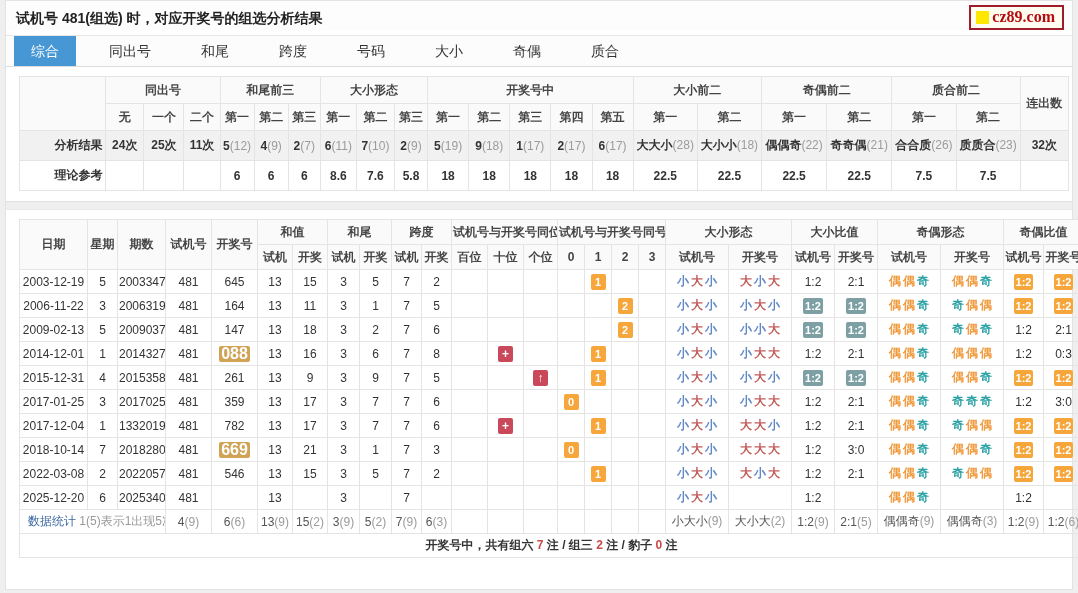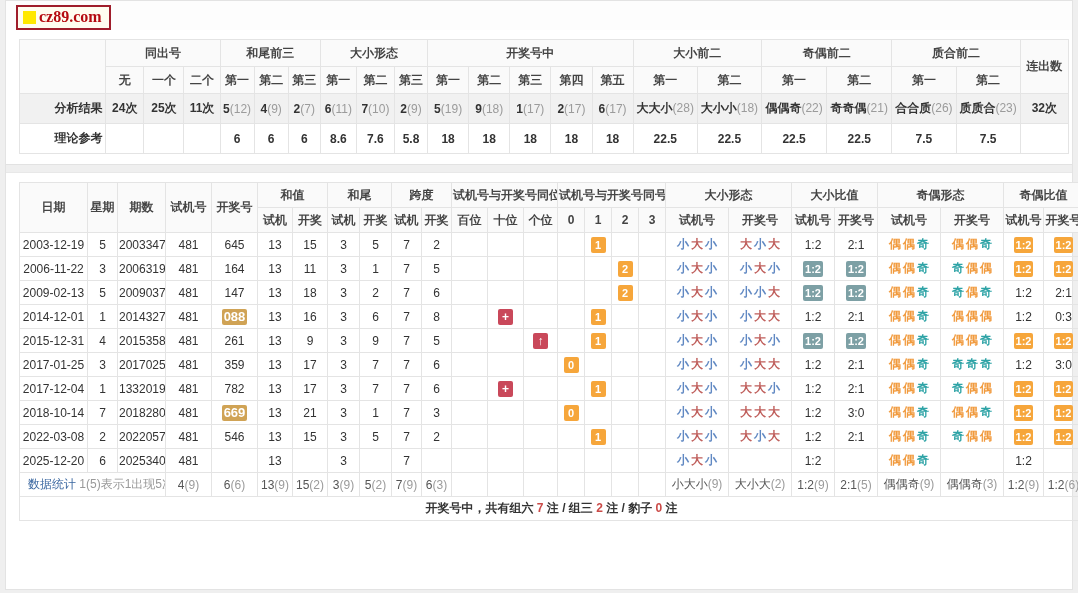--- a/index.html
+++ b/index.html
@@ -44,39 +44,50 @@
   #history-table td { height:24px; color:#333; }
   .r { color:#cb4a47; }
   .c-sm { color:#6189c3; font-weight:bold; margin:0 1px; }
   .c-lg { color:#c0605d; font-weight:bold; margin:0 1px; }
   .c-ev { color:#f19a3d; font-weight:bold; margin:0 1px; }
   .c-od { color:#2ea3a6; font-weight:bold; margin:0 1px; }
   .bo, .bt, .br, .bg2 { display:inline-block; color:#fff; font-weight:bold; border-radius:2px; font-size:11px; line-height:14px; }
   .bo { background:#f6a63b; min-width:15px; padding:1px 2px; }
   .bt { background:#7da0a5; min-width:15px; padding:1px 2px; }
   .br { background:#c9485a; min-width:15px; padding:1px 3px; font-size:12px; }
-  .bg2 { background:#d0a355; padding:1px 2px; font-size:13px; }
+  .bg2 { background:#d0a355; padding:1px 2px; font-size:16px; }
   .stats-cell { text-align:left; padding-left:8px; }
   .stats-label { color:#3a67a0; font-weight:normal; font-size:12px; }
   .stats-note { color:#999; font-size:12px; }
   #history-table .stats-row td { color:#555; }
   .footer-cell { font-weight:bold; color:#333; height:26px; }
 </style>
 </head>
 <body>
 
 <div class="page">
 
   <div class="top-bar">
+    <div class="page-title">试机号 481(组选) 时，对应开奖号的组选分析结果</div>
     <div class="logo-box">
       <span class="logo-sq"></span>
       <span class="logo-text">cz89.com</span>
     </div>
   </div>
 
+  <div class="tab-bar">
+      <div class="tab active">综合</div>
+      <div class="tab">同出号</div>
+      <div class="tab">和尾</div>
+      <div class="tab">跨度</div>
+      <div class="tab">号码</div>
+      <div class="tab">大小</div>
+      <div class="tab">奇偶</div>
+      <div class="tab">质合</div>
+    </div>
 
   <div class="tbl-wrap">
     <table id="analysis-table">
       <colgroup>
         <col style="width:86px">
           <col style="width:38px">
           <col style="width:40px">
           <col style="width:36px">
         <col style="width:34px">
           <col style="width:34px">

